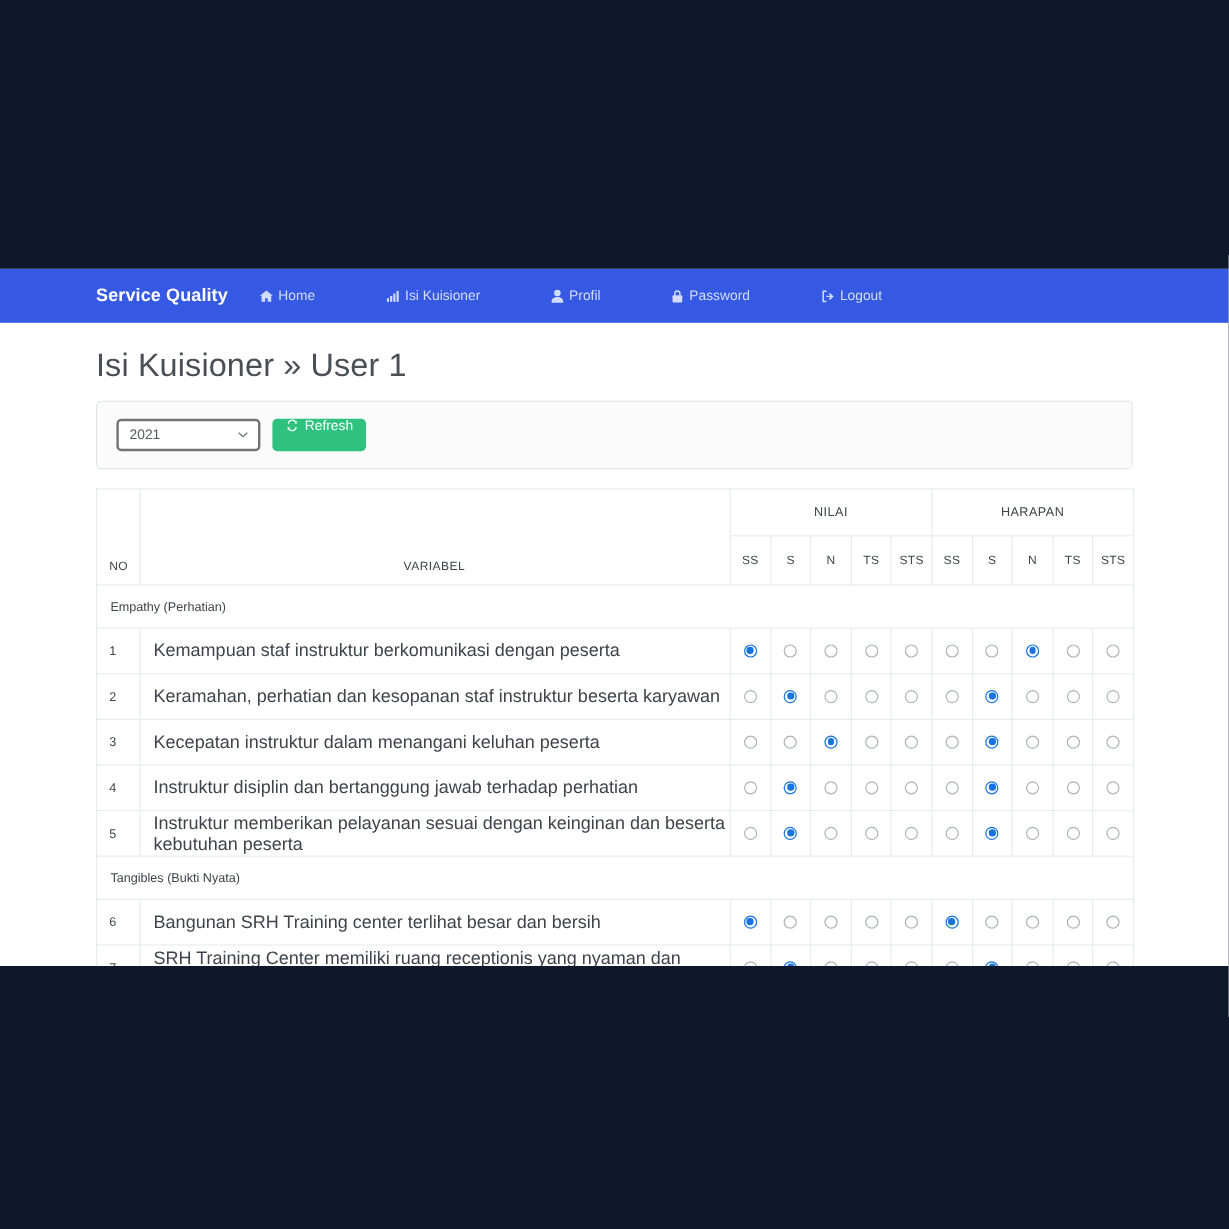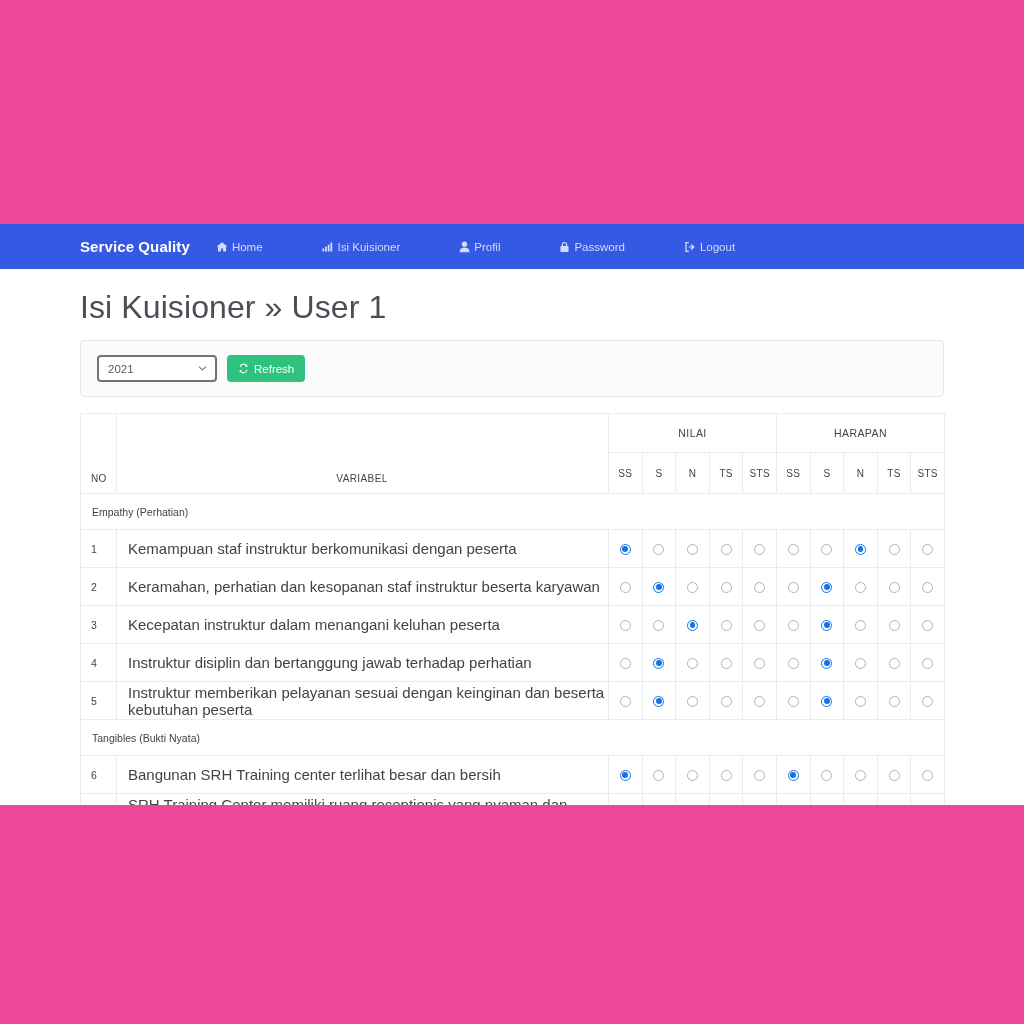--- a/index.html
+++ b/index.html
@@ -6,21 +6,21 @@
     margin: 0; padding: 0;
     width: 1024px; height: 1024px;
     background: #ffffff;
     font-family: "Liberation Sans", sans-serif;
     -webkit-font-smoothing: antialiased;
   }
   #page {
     position: relative;
     width: 1024px; height: 1024px;
     overflow: hidden;
-    background: #ec4899;
+    background: #0f172a;
   }
 
   
   .viewport {
     position: absolute;
     left: 0; top: 224px;
     width: 1024px; height: 581px;
     overflow: hidden;
     background: #ffffff;
   }
@@ -52,21 +52,21 @@
     margin-right: 24px;
     white-space: nowrap;
     cursor: pointer;
   }
   .nav-item .ico { display: inline-flex; align-items: center; }
   .nav-item svg { display: block; fill: #d3dcfb; }
 
   
   .page-title {
     margin: 20px 0 0 80px;
-    font-size: 32px;
+    font-size: 27px;
     color: #4a4f55;
     font-weight: normal;
     letter-spacing: .1px;
   }
 
   
   .filter-card {
     margin: 14px 0 0 80px;
     width: 864px;
     box-sizing: border-box;
@@ -101,21 +101,21 @@
   .year-select .chev svg { display:block; stroke:#6b7076; fill:none; }
   .refresh-btn {
     height: 27px;
     background: #2ec27e;
     border: none;
     border-radius: 4px;
     color: #ffffff;
     font-size: 11.5px;
     padding: 0 11px;
     display: inline-flex;
-    align-items: center;
+    align-items: flex-start;
     gap: 5px;
     cursor: pointer;
     font-family: "Liberation Sans", sans-serif;
   }
   .refresh-btn svg { display: block; fill: #ffffff; }
 
   
   .table-wrap {
     margin: 16px 0 0 80px;
     width: 864px;

